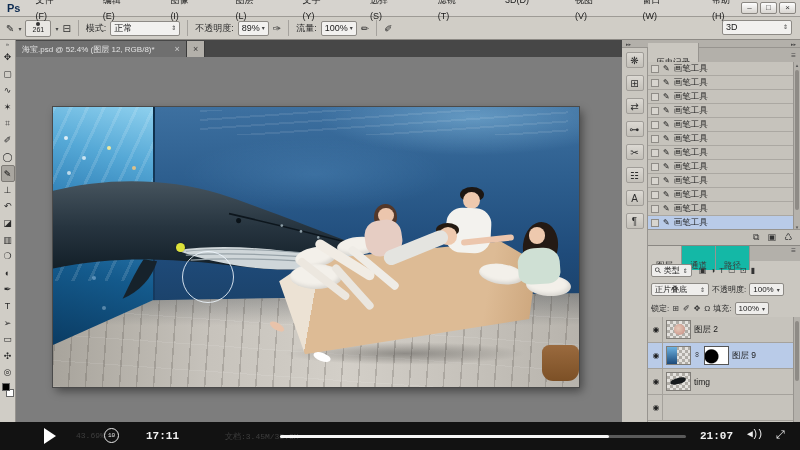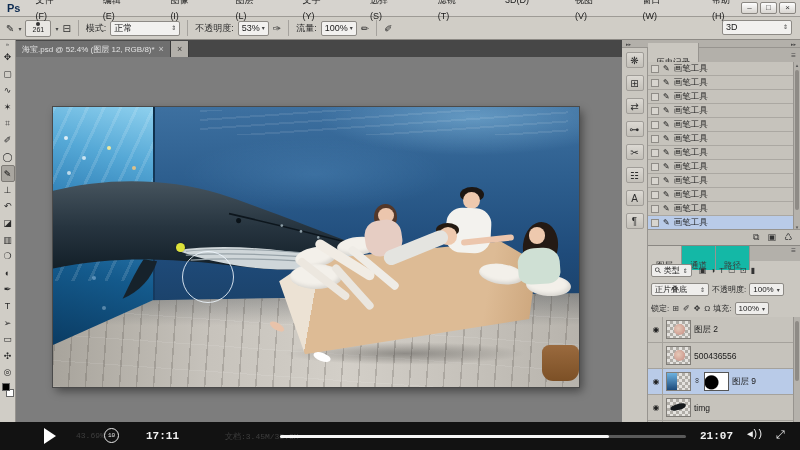--- a/index.html
+++ b/index.html
@@ -20,21 +20,21 @@
   .opt-ico { font-size:10px; color:#2c2c2c; }
   .field { background:#f2f1ef; border:1px solid #8d8a85; border-radius:2px; padding:0 3px; height:15px; line-height:13px; display:inline-flex; align-items:center; gap:2px; }
   .drop { font-size:6px; color:#444; }
   .brushbox { width:26px; height:17px; background:#e8e6e2; border:1px solid #8d8a85; border-radius:2px; text-align:center; font-size:7px; line-height:8px; padding-top:1px; }
   .brushdot { display:block; margin:0 auto; width:4px; height:4px; border-radius:50%; background:#333; }
   .combo { min-width:70px; justify-content:space-between; }
   #workspace-select { position:absolute; right:8px; top:3px; width:64px; }
 
   
   #tabbar { position:absolute; left:16px; top:40px; width:606px; height:17px; background:#474747; display:flex; align-items:flex-end; z-index:5; }
-  .doc-tab { height:16px; display:flex; align-items:center; gap:4px; padding:0 6px; font-size:8px; color:#e3e3e3; background:#6f6f6f; border-right:1px solid #3a3a3a; white-space:nowrap; }
+  .doc-tab { height:16px; display:flex; align-items:center; gap:20px; padding:0 6px; font-size:8px; color:#e3e3e3; background:#6f6f6f; border-right:1px solid #3a3a3a; white-space:nowrap; }
   .doc-tab.active { background:#b3b0aa; color:#1a1a1a; }
   .tab-close { font-size:9px; color:inherit; opacity:.8; }
 
   
   #toolcol { position:absolute; left:0; top:40px; width:16px; height:382px; background:#d0cdc6; border-right:1px solid #97948f; z-index:6; display:flex; flex-direction:column; align-items:center; }
   #tool-head { font-size:6px; color:#555; height:9px; line-height:9px; }
   .tool { width:14px; height:16.6px; line-height:16.6px; text-align:center; font-size:9px; color:#2b2b2b; }
   .tool.selected { background:#a9a6a0; border:1px solid #7e7b76; border-radius:2px; color:#000; }
   #swatches { position:relative; width:12px; height:14px; margin-top:2px; }
   #fg { position:absolute; left:0; top:0; width:8px; height:8px; background:#000; border:1px solid #666; z-index:2; }
@@ -170,21 +170,21 @@
     <span class="opt-ico">⊟</span>
     <span class="sep"></span>
     <span class="lbl">模式:</span>
     <span class="field combo">
         <span>正常</span>
         <span class="drop">⇕</span>
       </span>
     <span class="sep"></span>
     <span class="lbl">不透明度:</span>
     <span class="field">
-        <span>53%</span>
+        <span>89%</span>
         <span class="drop">▾</span>
       </span>
     <span class="opt-ico">✑</span>
     <span class="sep"></span>
     <span class="lbl">流量:</span>
     <span class="field">
         <span>100%</span>
         <span class="drop">▾</span>
       </span>
     <span class="opt-ico">✏</span>
@@ -445,25 +445,20 @@
               <span class="drop">▾</span>
             </span>
         </div>
       </div>
       <div id="layer-rows">
           <div class="l-row">
             <span class="l-eye">◉</span>
             <span class="l-thumb t-photo"></span>
             <span class="l-name">图层 2</span>
           </div>
-          <div class="l-row">
-            <span class="l-eye"></span>
-            <span class="l-thumb t-photo"></span>
-            <span class="l-name">500436556</span>
-          </div>
           <div class="l-row selected">
             <span class="l-eye">◉</span>
             <span class="l-thumb t-blue"></span>
             <span class="l-chain">∞</span>
             <span class="l-mask"></span>
             <span class="l-name">图层 9</span>
           </div>
           <div class="l-row">
             <span class="l-eye">◉</span>
             <span class="l-thumb t-whale"></span>

